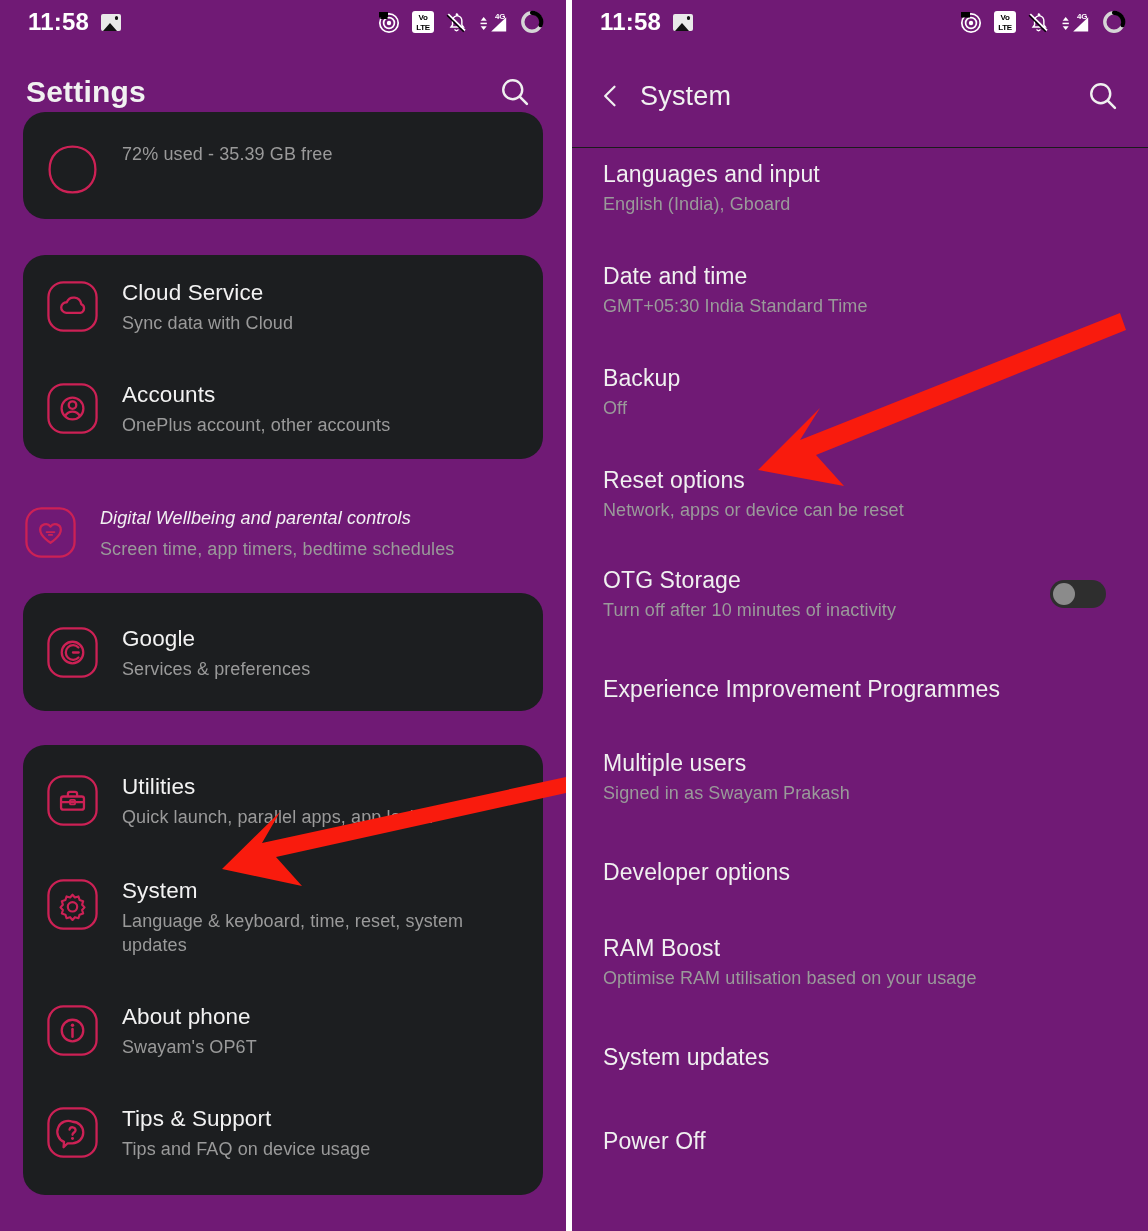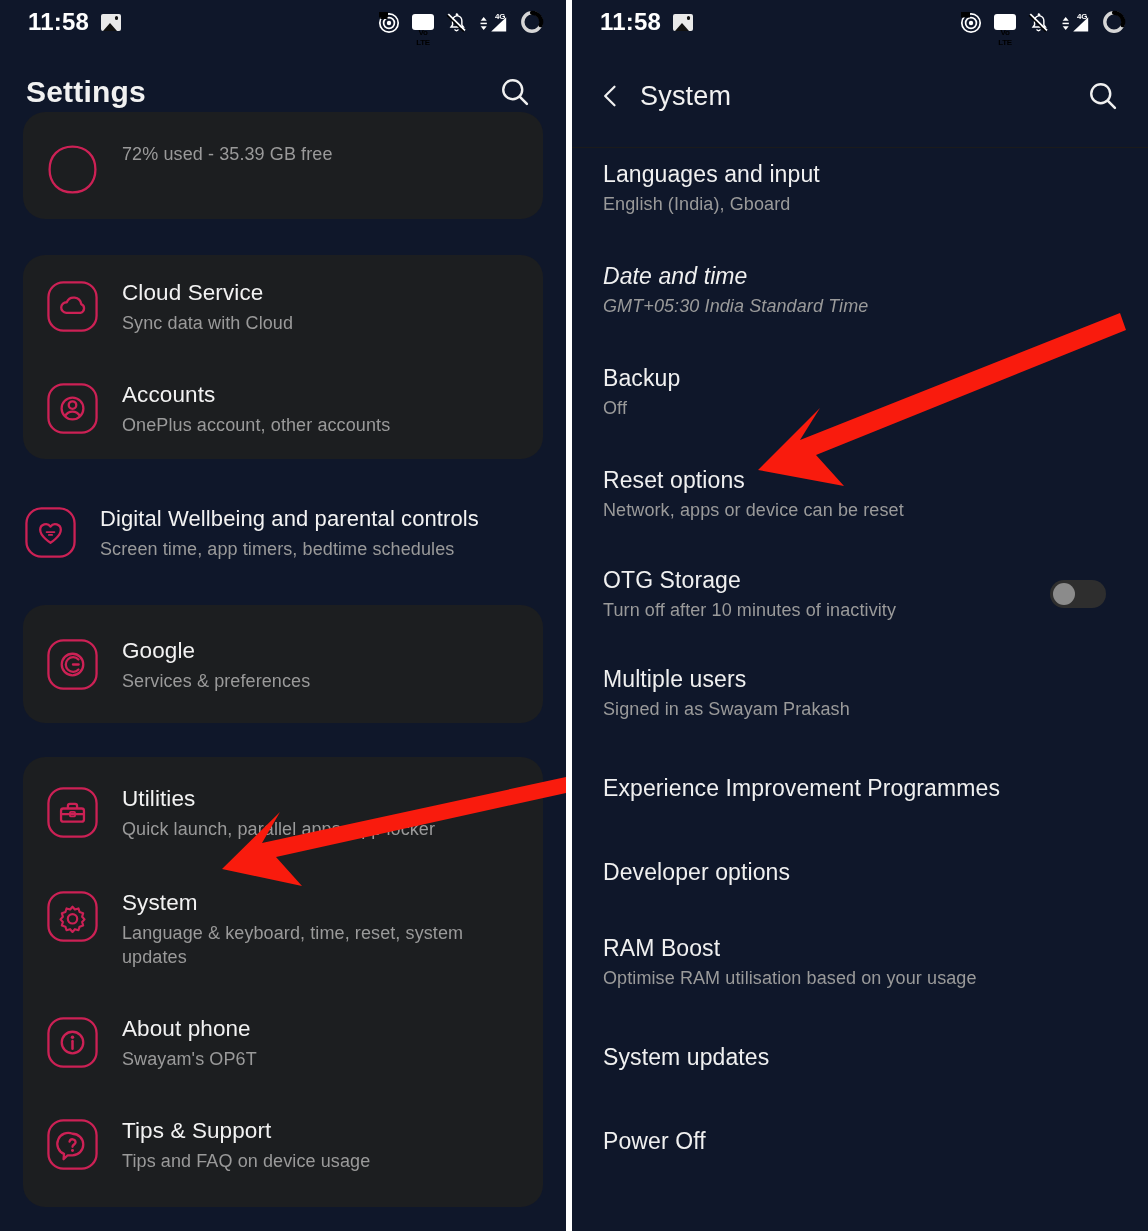--- a/index.html
+++ b/index.html
@@ -5,21 +5,21 @@
   * { margin:0; padding:0; box-sizing:border-box; }
   html, body {
     width:1148px; height:1231px;
     background:#000;
     font-family:"Liberation Sans", sans-serif;
     overflow:hidden;
   }
   .screens { position:relative; width:1148px; height:1231px; display:flex; }
 
   
-  .panel { position:relative; height:1231px; background:#0f172a; overflow:hidden; }
+  .panel { position:relative; height:1231px; background:#701a75; overflow:hidden; }
   .panel-left  { width:566px; }
   .panel-split { width:6px; background:#ffffff; height:1231px; }
   .panel-right { width:576px; }
 
   
   .statusbar {
     height:44px; display:flex; align-items:center;
     padding:0 22px 0 28px; color:#fff;
   }
   .sb-time {
@@ -40,23 +40,23 @@
     width:0; height:0; border-left:7px solid transparent;
     border-right:7px solid transparent; border-bottom:8px solid #111;
   }
   .ic-pic::before {
     content:""; position:absolute; right:3px; top:2.5px;
     width:3.5px; height:3.5px; border-radius:50%; background:#111;
   }
 
   
   .ic-volte {
-    width:22px; height:16px; background:#fff; border-radius:3px;
+    width:22px; height:22px; background:#fff; border-radius:3px;
     color:#000; font-size:8px; font-weight:700; line-height:9.5px;
-    text-align:center; padding-top:14px;
+    text-align:center; padding-top:2px;
     font-family:"Liberation Sans", sans-serif;
   }
   .ic-volte span { display:block; letter-spacing:-0.3px; }
 
   
   .appbar { position:relative; display:flex; align-items:center; color:#f1f1f1; }
   .appbar-left  { height:96px; padding:0 28px 0 26px; }
   .appbar-right { height:104px; padding:0 22px 0 22px; }
   .appbar-title-lg { font-size:30px; font-weight:700; letter-spacing:0.2px; }
   .appbar-title-md { font-size:27px; font-weight:400; letter-spacing:0.2px; }
@@ -90,21 +90,21 @@
   }
   .row-sub {
     font-size:18px; color:#9a9a9a; line-height:24px; margin-top:5px;
     letter-spacing:0.1px; max-width:385px;
   }
   .row-clipped { padding-top:0; }
   .row-clipped .row-sub { margin-top:0; }
 
   
   .row-plain { padding-left:22px; }
-  .row-plain .row-title { font-size:22px; }
+  .row-plain .row-title { font-size:18px;font-style:italic; }
   .row-plain .row-sub { max-width:none; }
 
   
   .list-right { padding:0 0 0 31px; }
   .r-row {
     position:relative; display:flex; align-items:center;
     padding:21px 24px 21px 0; cursor:pointer; min-height:70px;
   }
   .r-texts { flex:1 1 auto; }
   .r-title { font-size:23px; color:#f0f0f0; font-weight:400; letter-spacing:0.1px; line-height:28px; }
@@ -234,21 +234,21 @@
             <path d="M20.6 23.6h6.8M22.6 26.1h2.8" stroke="#cc2155" stroke-width="1.6" stroke-linecap="round"></path>
           </svg>
         </div>
         <div class="row-text">
           <div class="row-title">Digital Wellbeing and parental controls</div>
           <div class="row-sub">Screen time, app timers, bedtime schedules</div>
         </div>
       </div>
       <div class="gap-sm" style="height:10px;"></div>
 
-      <div class="card" style="margin-top:12px;">
+      <div class="card" style="margin-top:0;">
         <div class="row" style="padding-top:30px;padding-bottom:30px;">
           <div class="row-icon">
             <svg width="55" height="55" viewBox="0 0 48 48">
               <path d="M16 3h16c7.2 0 13 5.8 13 13v16c0 7.2-5.8 13-13 13H16C8.8 45 3 39.2 3 32V16C3 8.8 8.8 3 16 3z" fill="none" stroke="#cc2155" stroke-width="2"></path>
               <circle cx="24" cy="24" r="9.4" fill="none" stroke="#cc2155" stroke-width="2"></circle>
               <path d="M29.2 19.6a6.4 6.4 0 100 8.8M29.4 24h-5" fill="none" stroke="#cc2155" stroke-width="2" stroke-linecap="round"></path>
             </svg>
           </div>
           <div class="row-text">
             <div class="row-title">Google</div>
@@ -381,21 +381,21 @@
 
     <div class="list-right">
 
       <div class="r-row r-first">
         <div class="r-texts">
           <div class="r-title">Languages and input</div>
           <div class="r-sub">English (India), Gboard</div>
         </div>
       </div>
 
-      <div class="r-row" style="padding-top:25px;font-style:italic;">
+      <div class="r-row" style="padding-top:25px;">
         <div class="r-texts">
           <div class="r-title">Date and time</div>
           <div class="r-sub">GMT+05:30 India Standard Time</div>
         </div>
       </div>
 
       <div class="r-row" style="padding-top:25px;">
         <div class="r-texts">
           <div class="r-title">Backup</div>
           <div class="r-sub">Off</div>
@@ -412,30 +412,30 @@
       <div class="r-row" style="padding-top:23px;">
         <div class="r-texts">
           <div class="r-title">OTG Storage</div>
           <div class="r-sub">Turn off after 10 minutes of inactivity</div>
         </div>
         <div class="toggle">
           <div class="knob"></div>
         </div>
       </div>
 
+      <div class="r-row" style="padding-top:32px;padding-bottom:24px;">
+        <div class="r-texts">
+          <div class="r-title">Experience Improvement Programmes</div>
+        </div>
+      </div>
+
       <div class="r-row" style="padding-top:22px;">
         <div class="r-texts">
           <div class="r-title">Multiple users</div>
           <div class="r-sub">Signed in as Swayam Prakash</div>
-        </div>
-      </div>
-
-      <div class="r-row" style="padding-top:32px;padding-bottom:24px;">
-        <div class="r-texts">
-          <div class="r-title">Experience Improvement Programmes</div>
         </div>
       </div>
 
       <div class="r-row" style="padding-top:32px;padding-bottom:24px;">
         <div class="r-texts">
           <div class="r-title">Developer options</div>
         </div>
       </div>
 
       <div class="r-row" style="padding-top:24px;">

